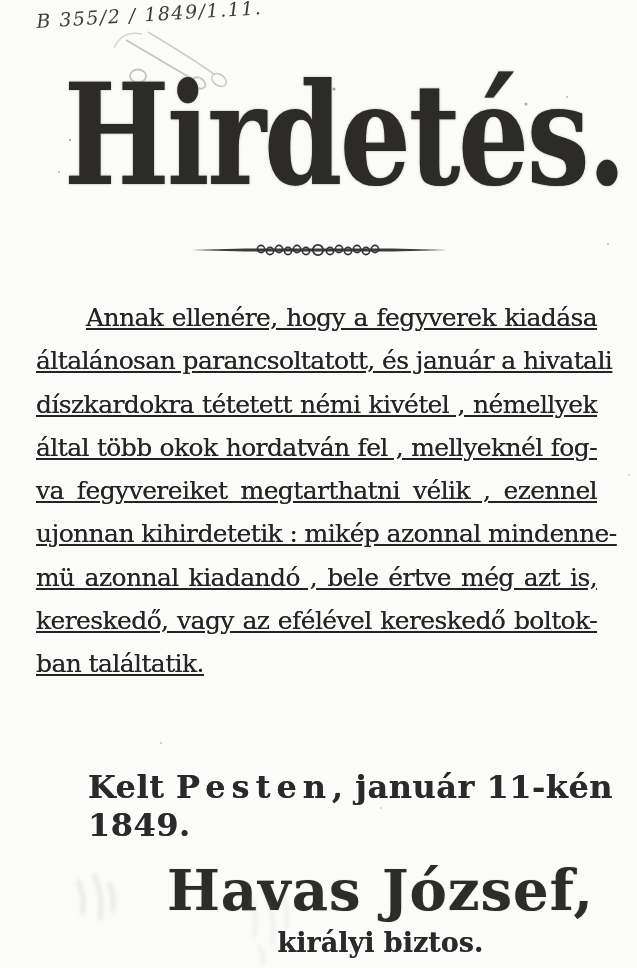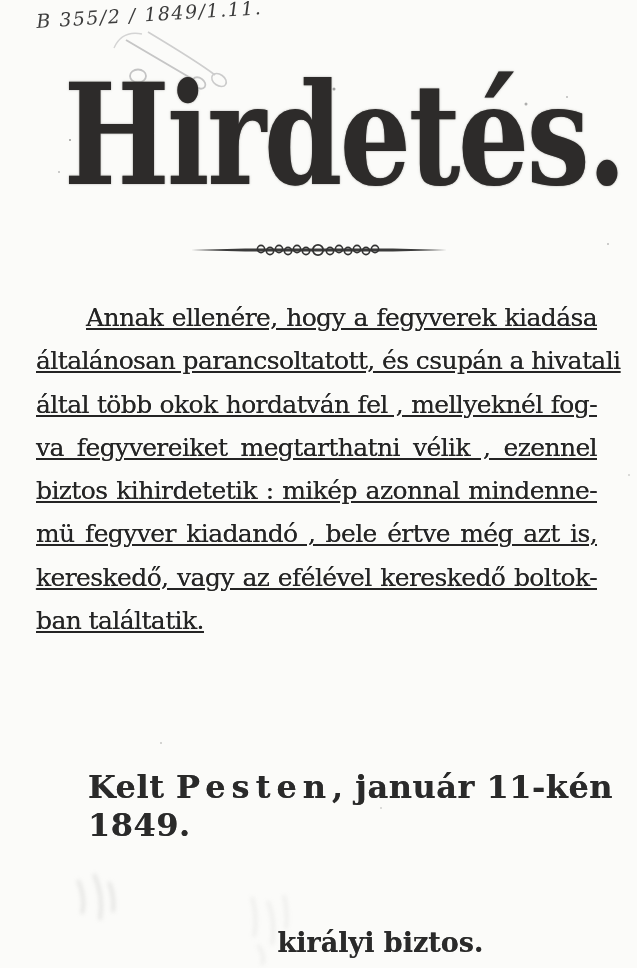--- a/index.html
+++ b/index.html
@@ -130,31 +130,33 @@
     <circle cx="139" cy="9" r="3.6" fill="none" stroke="#333" stroke-width="1.6"></circle>
     <circle cx="148" cy="7" r="3.6" fill="none" stroke="#333" stroke-width="1.6"></circle>
     <circle cx="157" cy="9" r="3.6" fill="none" stroke="#333" stroke-width="1.6"></circle>
     <circle cx="166" cy="7" r="3.6" fill="none" stroke="#333" stroke-width="1.6"></circle>
     <circle cx="175" cy="9" r="3.6" fill="none" stroke="#333" stroke-width="1.6"></circle>
     <circle cx="184" cy="7" r="3.6" fill="none" stroke="#333" stroke-width="1.6"></circle>
   </svg>
 
   <div class="body-text">
       <div class="line">Annak ellenére, hogy a fegyverek kiadása</div>
-      <div class="line">általánosan parancsoltatott, és csupán a hivatali</div>
+      <div class="line">általánosan parancsoltatott, és január a hivatali</div>
+      <div class="line">díszkardokra tétetett némi kivétel , némellyek</div>
       <div class="line">által több okok hordatván fel , mellyeknél fog-</div>
       <div class="line">va fegyvereiket megtarthatni vélik , ezennel</div>
-      <div class="line">biztos kihirdetetik : mikép azonnal mindenne-</div>
-      <div class="line">mü fegyver kiadandó , bele értve még azt is,</div>
+      <div class="line">ujonnan kihirdetetik : mikép azonnal mindenne-</div>
+      <div class="line">mü azonnal kiadandó , bele értve még azt is,</div>
       <div class="line">kereskedő, vagy az efélével kereskedő boltok-</div>
       <div class="line">ban találtatik.</div>
     </div>
 
   <p class="dateline"><span>Kelt </span><span class="place">Pesten</span><span>, január 11-kén 1849.</span></p>
 
+  <p class="signature">Havas József,</p>
   <p class="signature-role">királyi biztos.</p>
 
   <svg class="bleed" style="left:68px;top:872px" width="60" height="70" viewBox="0 0 60 70">
     <path d="M10,8 q8,18 4,34 M26,2 q10,22 6,46 M41,10 q6,16 4,30" stroke="#9a9a9a" opacity="0.28" fill="none" stroke-width="3"></path>
   </svg>
   <svg class="bleed" style="left:238px;top:893px" width="64" height="74" viewBox="0 0 64 74">
     <path d="M14,4 q6,20 2,40 M30,8 q8,22 4,44 M46,2 q4,18 2,34 M20,52 q8,12 4,20" stroke="#a8a8a8" opacity="0.18" fill="none" stroke-width="3"></path>
   </svg>
 
   <div class="specks"></div>

